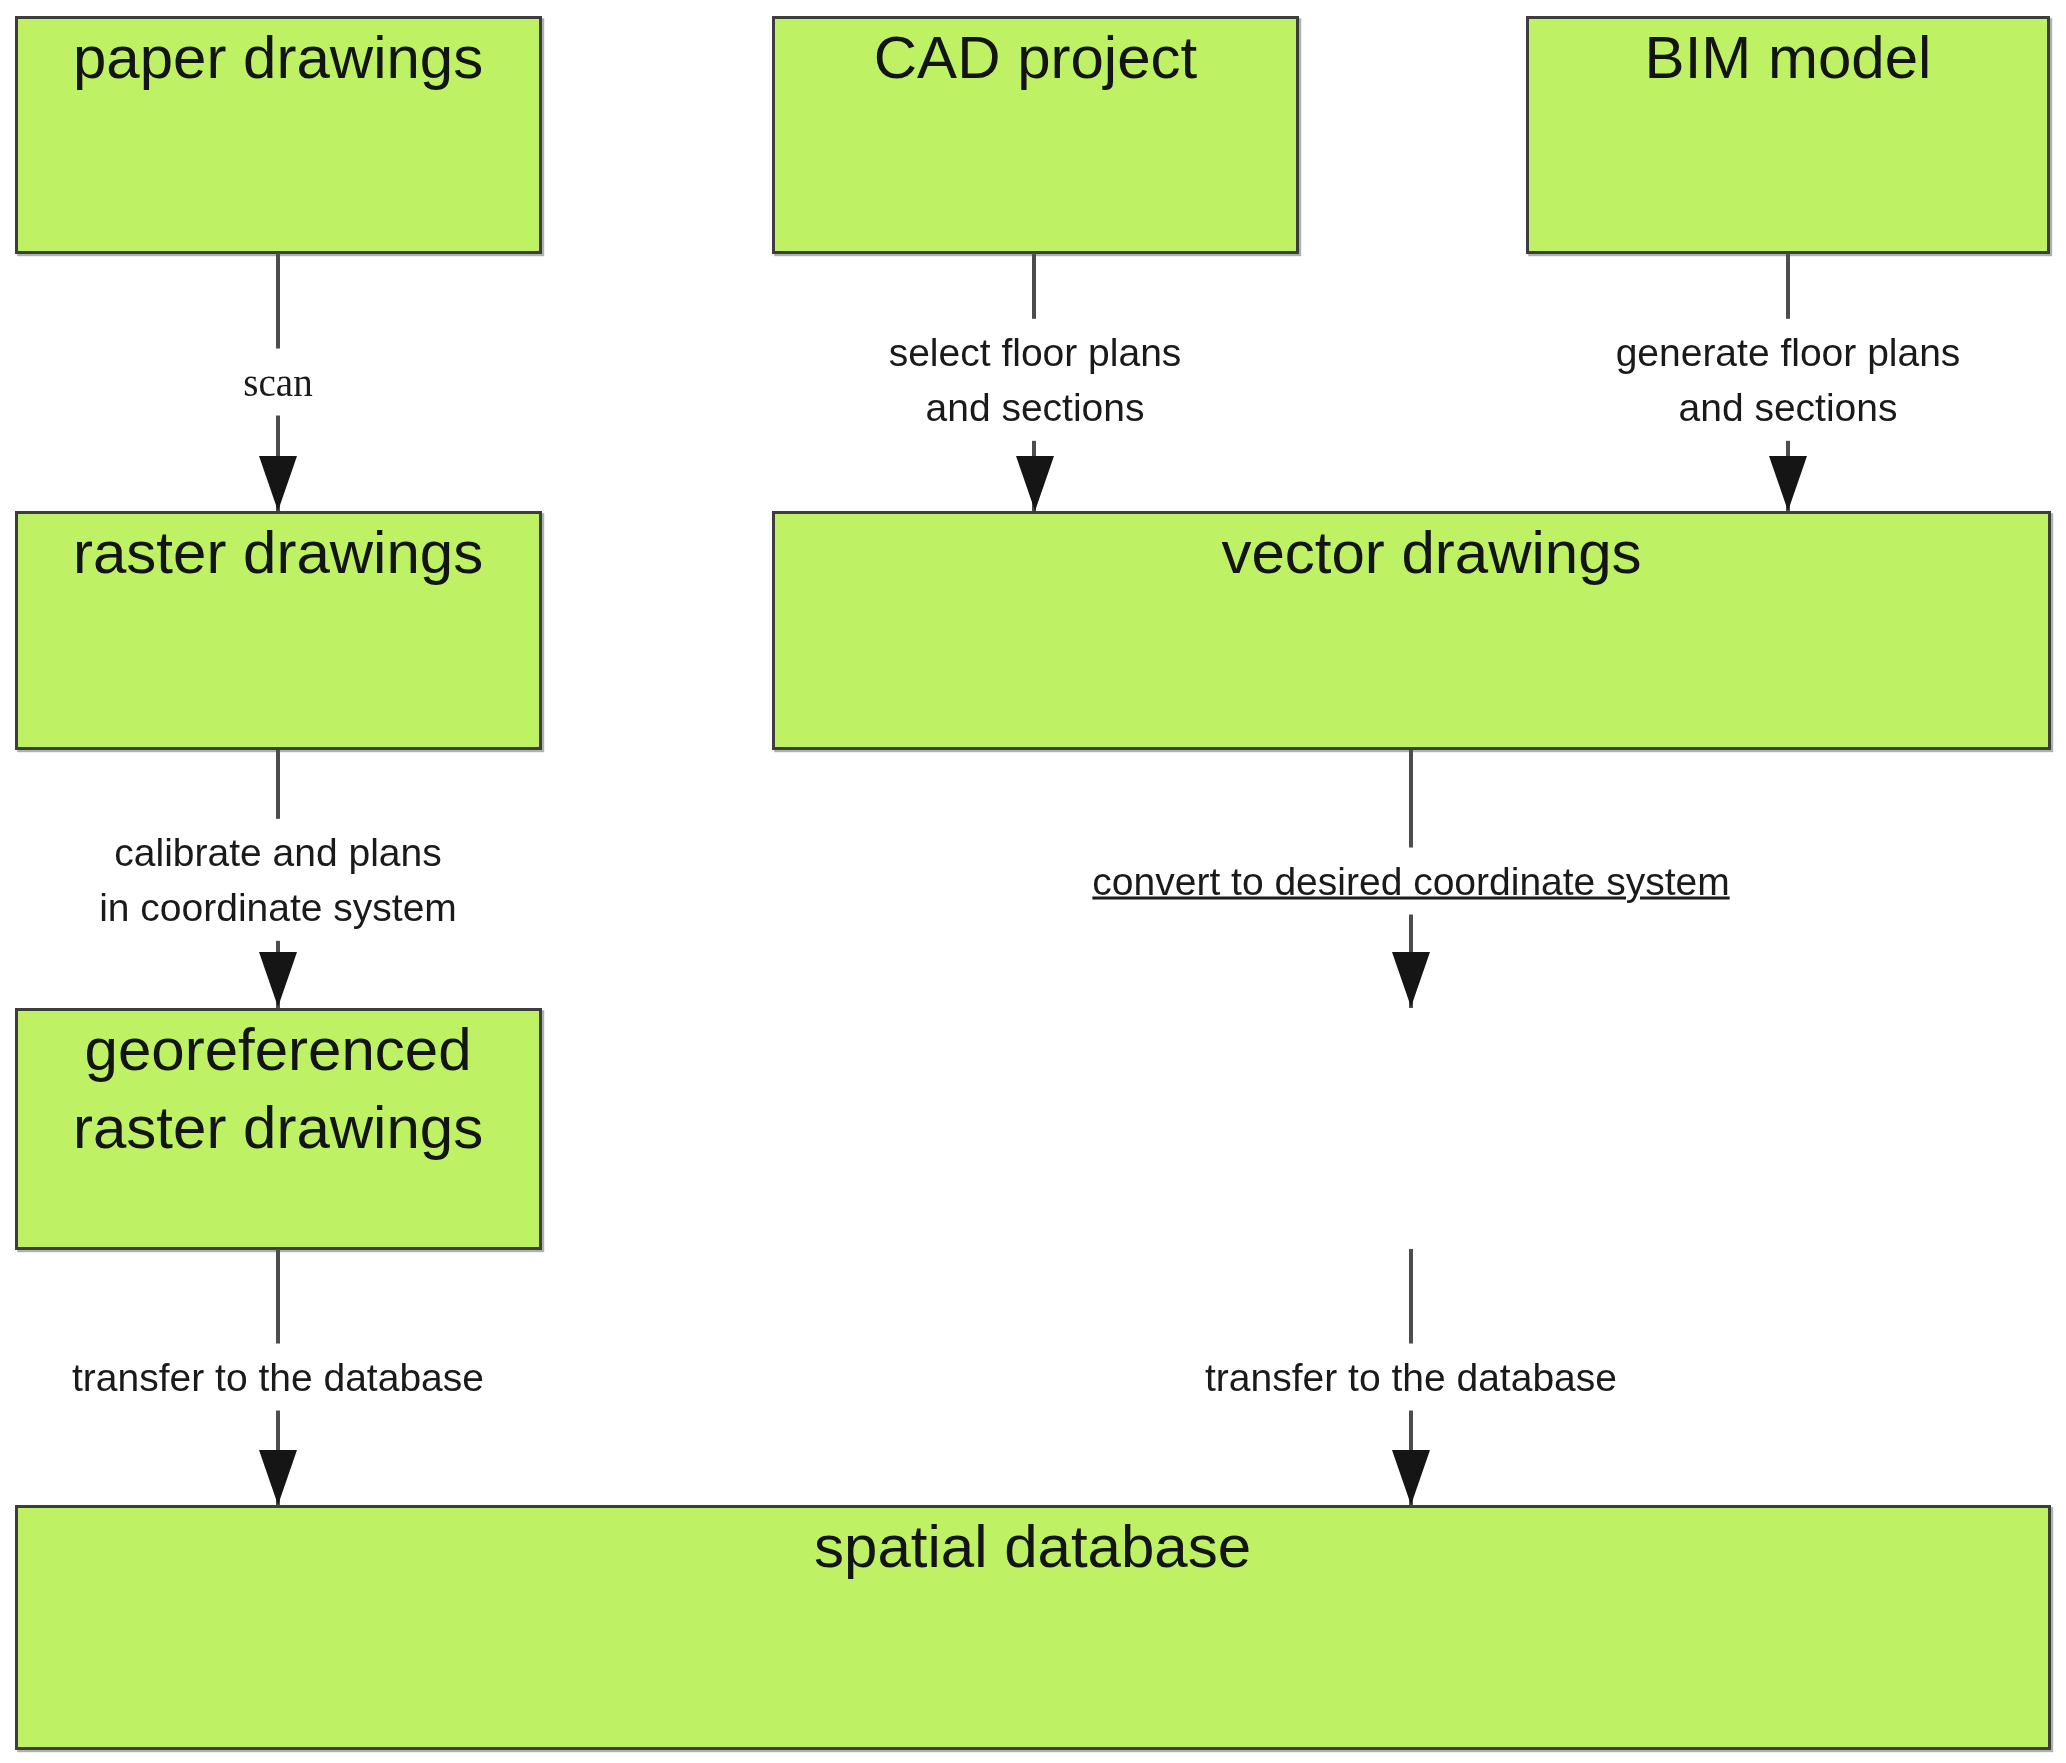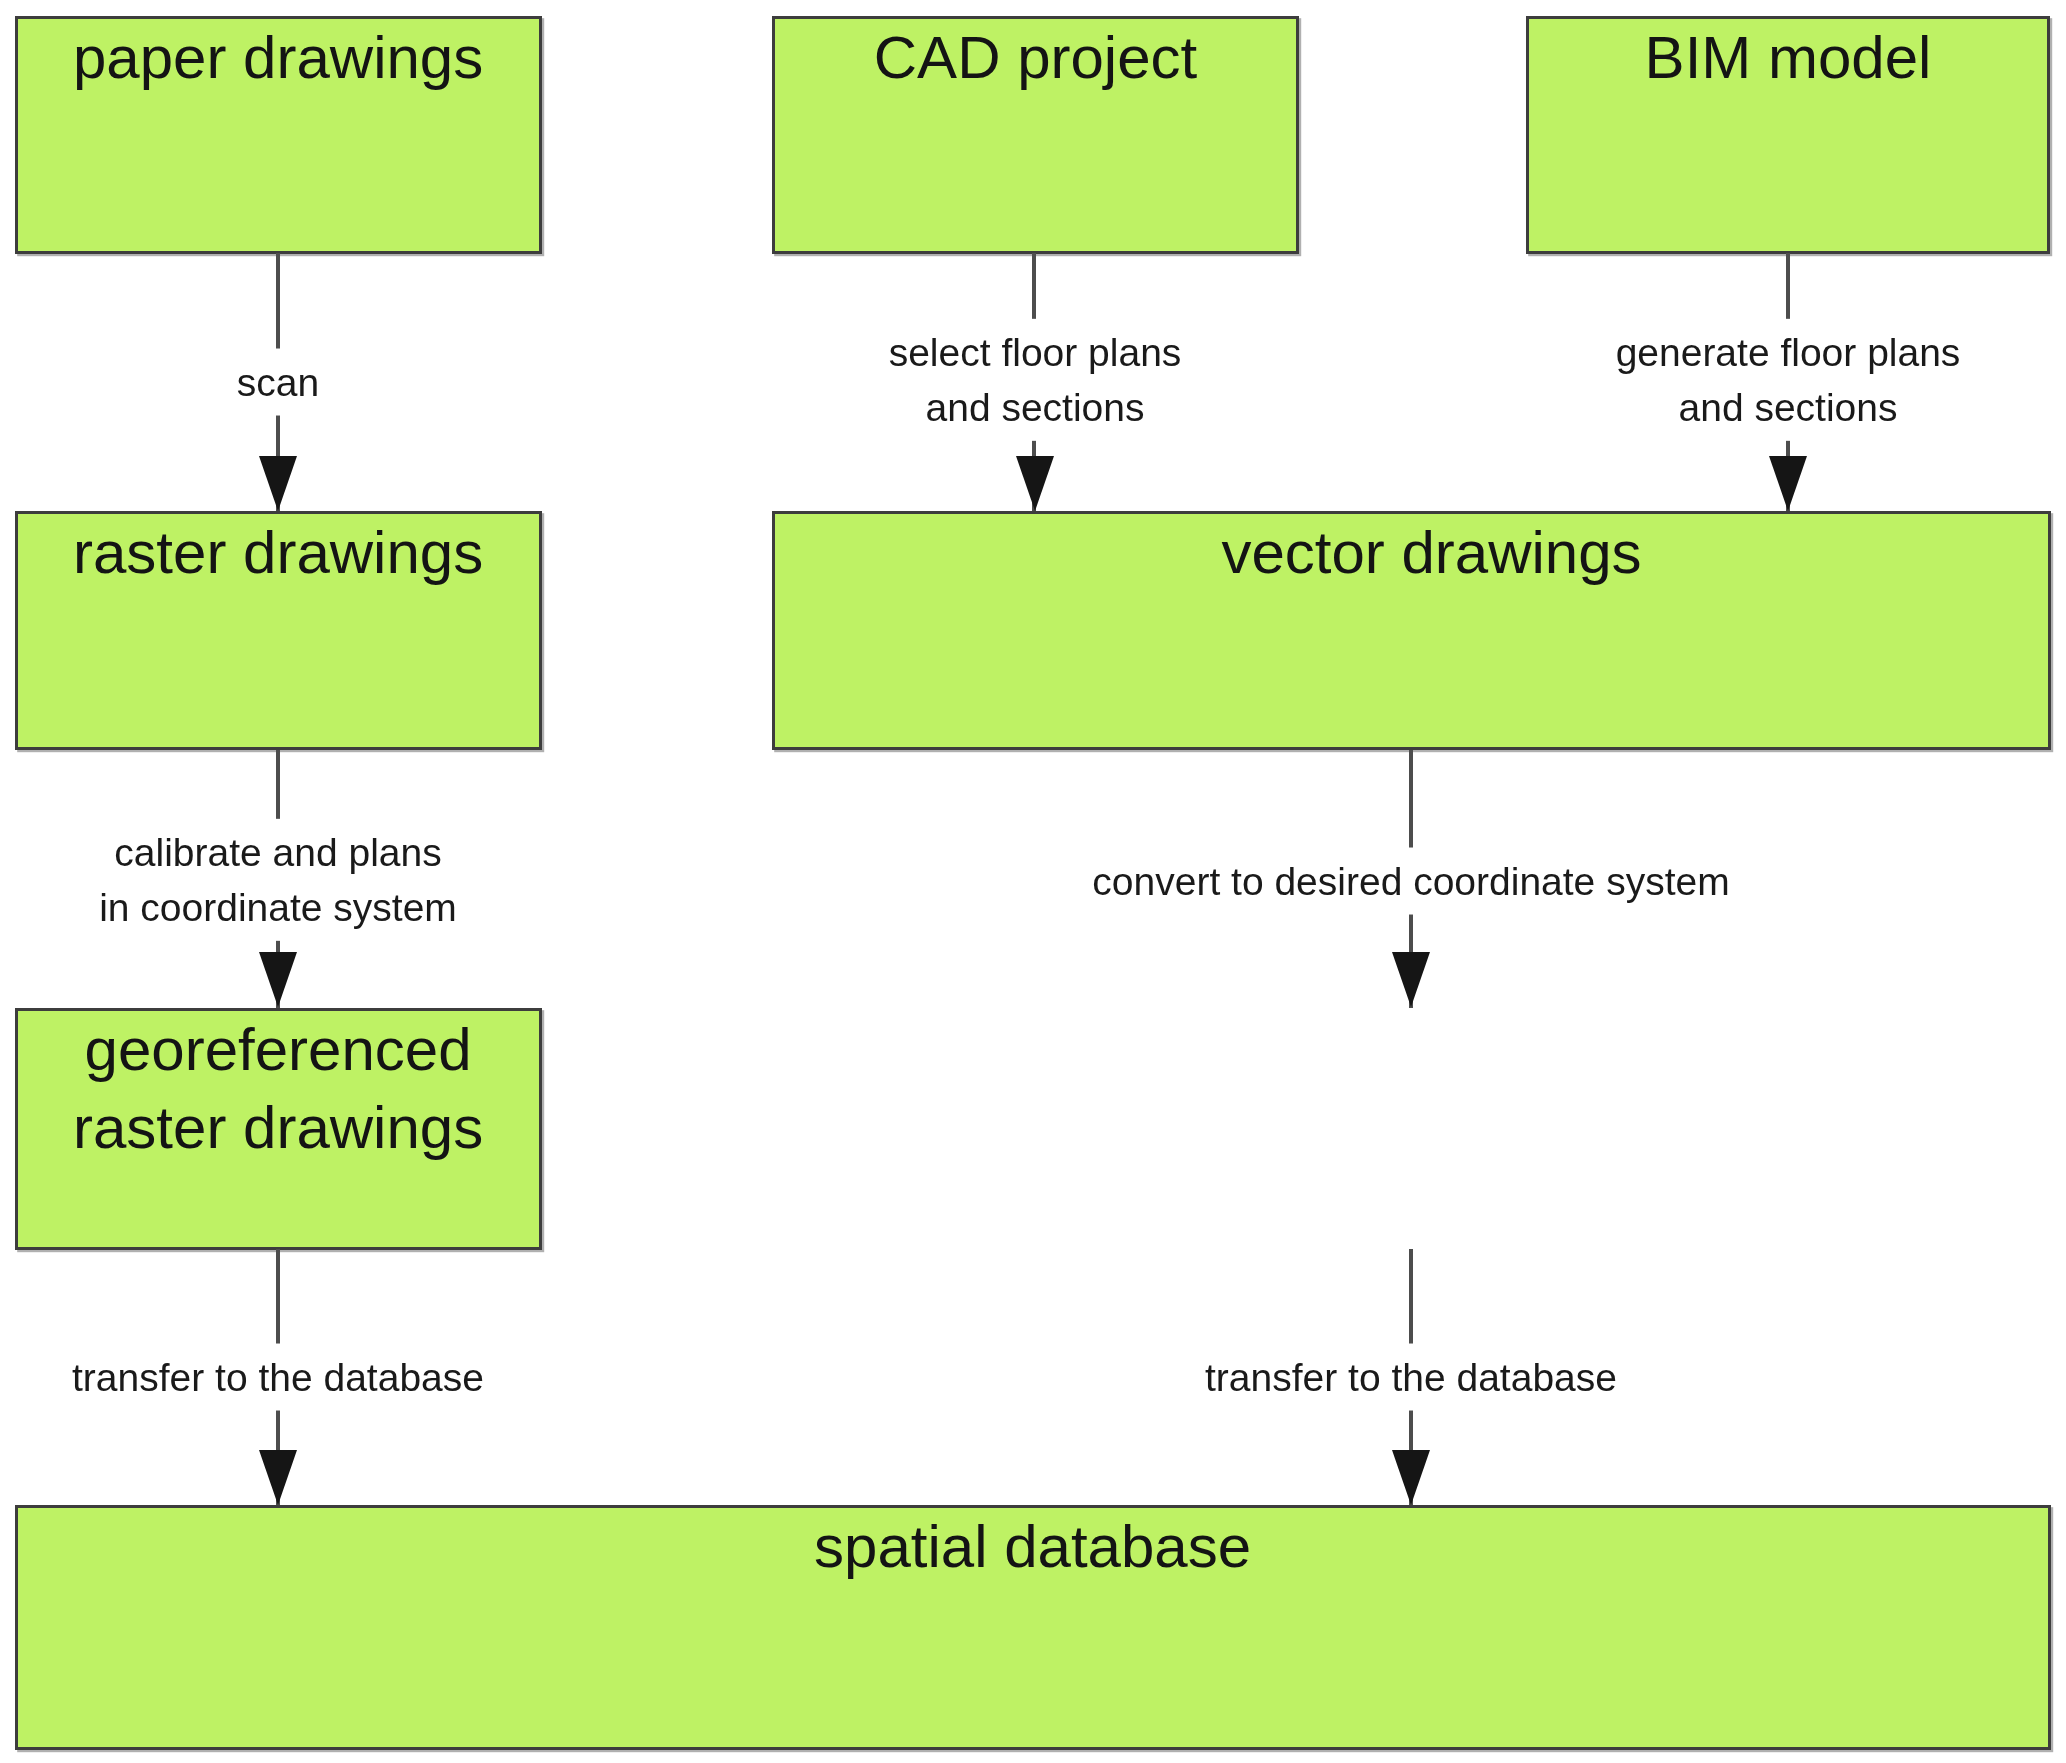--- a/index.html
+++ b/index.html
@@ -90,21 +90,21 @@
     <span>raster drawings</span>
   </div>
 
 
   <div class="node" style="left:14.6px; top:1505px; width:2036px; height:245px;">
     <span>spatial database</span>
   </div>
 
   <div class="vline" style="left:276px; top:253px; height:258px;"></div>
   <div class="arrowhead" style="left:278px; top:456px;"></div>
-  <div class="edge-label" style="left:278px; top:382px;">
+  <div class="edge-label" style="left:278px; top:382px;font-family:Liberation Serif, serif;">
     <span>scan</span>
   </div>
 
   <div class="vline" style="left:1032px; top:253px; height:258px;"></div>
   <div class="arrowhead" style="left:1035px; top:456px;"></div>
   <div class="edge-label" style="left:1035px; top:380px;">
     <div>select floor plans</div>
     <div>and sections</div>
   </div>
 
@@ -117,21 +117,21 @@
 
   <div class="vline" style="left:276px; top:750px; height:258px;"></div>
   <div class="arrowhead" style="left:278px; top:952px;"></div>
   <div class="edge-label" style="left:278px; top:880px;">
     <div>calibrate and plans</div>
     <div>in coordinate system</div>
   </div>
 
   <div class="vline" style="left:1409px; top:750px; height:258px;"></div>
   <div class="arrowhead" style="left:1411px; top:952px;"></div>
-  <div class="edge-label" style="left:1411px; top:881px;">
+  <div class="edge-label" style="left:1411px; top:881px;text-decoration:underline;">
     <span>convert to desired coordinate system</span>
   </div>
 
   <div class="vline" style="left:276px; top:1249px; height:256px;"></div>
   <div class="arrowhead" style="left:278px; top:1450px;"></div>
   <div class="edge-label" style="left:278px; top:1377px;">
     <span>transfer to the database</span>
   </div>
 
   <div class="vline" style="left:1409px; top:1249px; height:256px;"></div>

